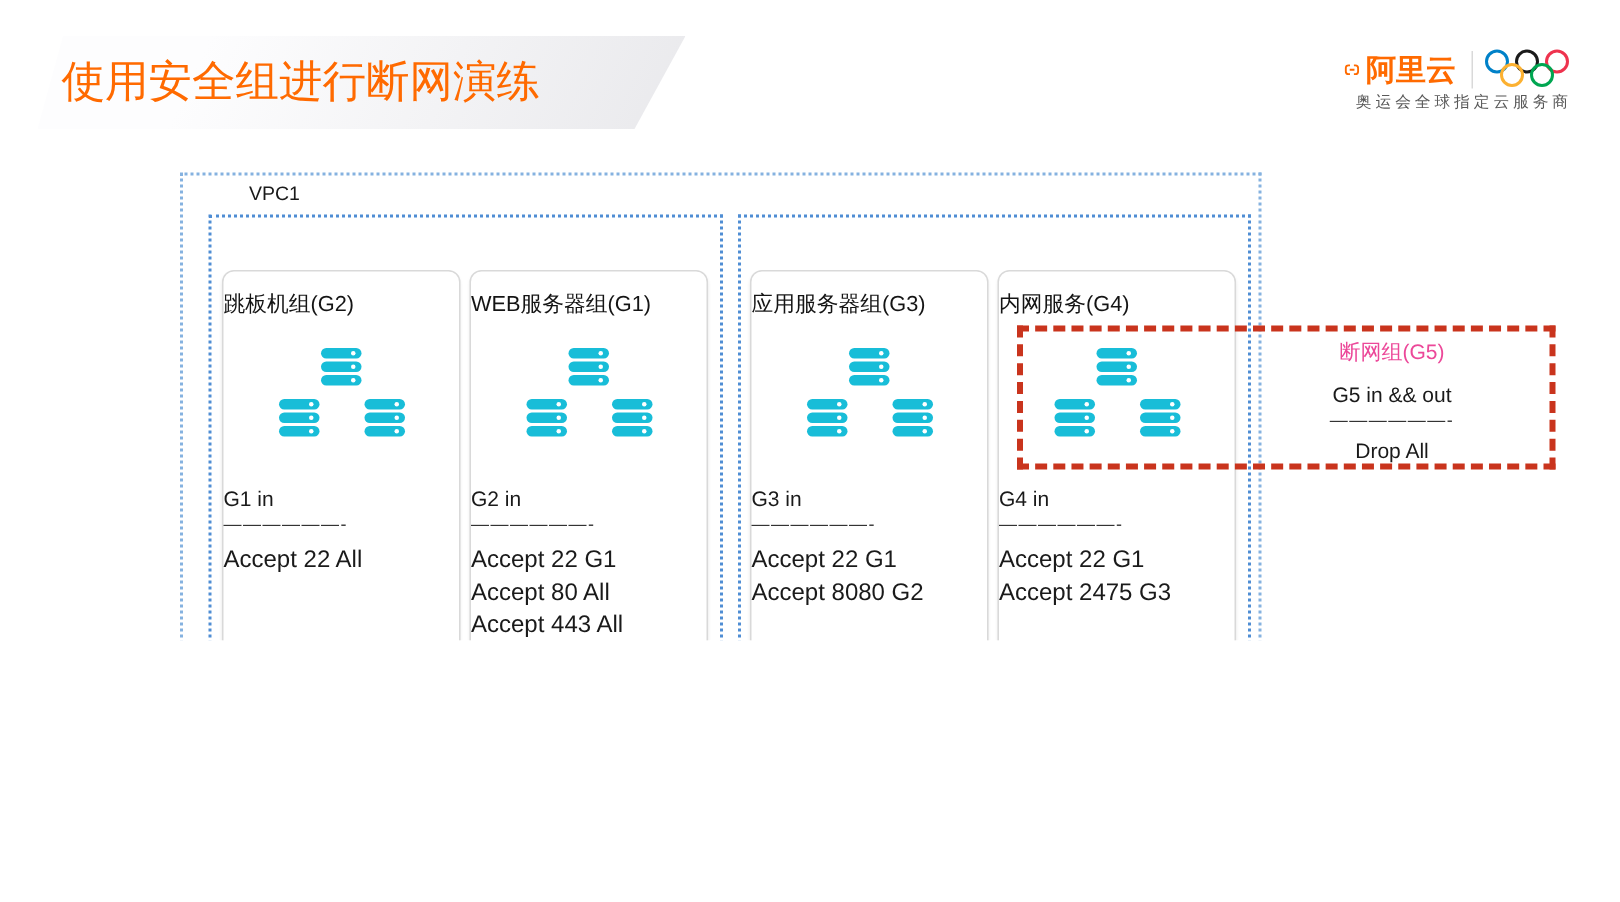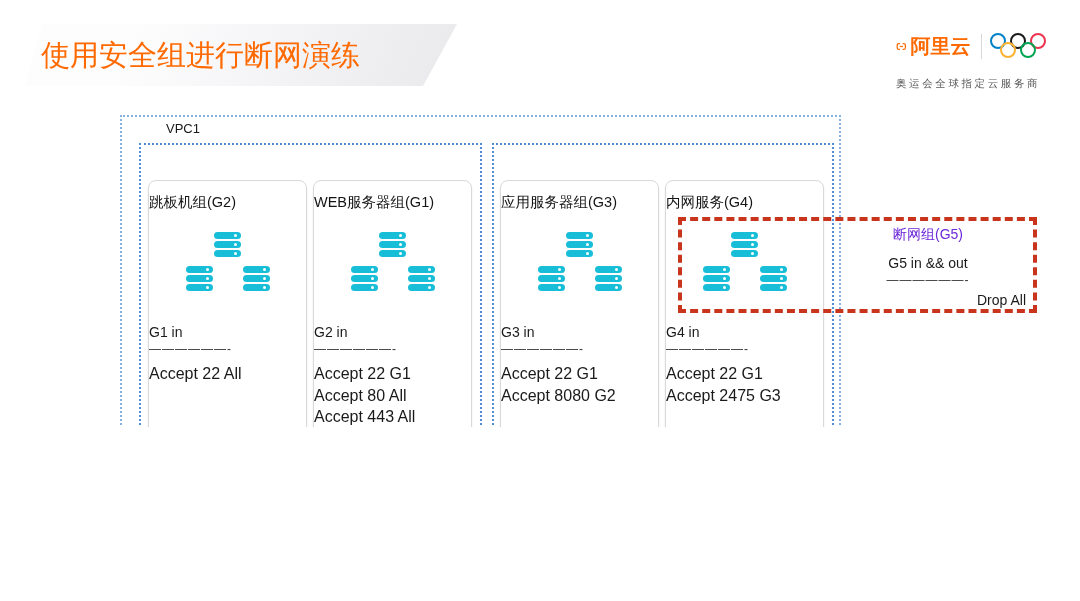--- a/index.html
+++ b/index.html
@@ -17,21 +17,21 @@
     font-size:29px; font-weight:500; color:#ff6a00; white-space:nowrap;
   }
 
   
   .brand-block { position:absolute; right:32px; top:31px; width:152px; }
   .brand-row { display:flex; align-items:center; height:30px; }
   .brand-name { font-size:20px; font-weight:600; color:#ff6a00; margin-left:4px; white-space:nowrap; }
   .brand-divider { width:1px; height:25px; background:#d9d9d9; margin:0 9px 0 10px; }
   .rings { position:relative; width:58px; height:27px; flex:0 0 auto; }
   .ring { position:absolute; width:16px; height:16px; border-radius:50%; border:2.4px solid #000; background:transparent; }
-  .brand-tagline { margin-top:16px; font-size:10.5px; color:#595959; letter-spacing:2.6px; white-space:nowrap; text-align:left; }
+  .brand-tagline { margin-top:0; font-size:10.5px; color:#595959; letter-spacing:2.6px; white-space:nowrap; text-align:right; }
 
   
   .vpc-box { position:absolute; left:120px; top:115px; width:721px; height:422px; border:2px dotted #85b2e0; }
   .vpc-label { position:absolute; left:44px; top:4px; font-size:13px; color:#1a1a1a; }
   .section-box { position:absolute; top:143px; height:378px; border:2px dotted #4f8dd4; background:transparent; }
   .section-public { left:139px; width:343px; }
   .section-internal { left:492px; width:342px; }
   .section-label { position:absolute; left:14px; top:8px; font-size:18px; font-weight:600; color:#141414;margin-top:32px; }
 
   
@@ -54,24 +54,24 @@
   .rules-divider { font-size:12px; color:#333; line-height:15px; letter-spacing:1px; }
   .rule-line { font-size:16px; color:#1a1a1a; line-height:21.5px; }
   .rules-body { margin-top:6px; }
 
   
   .drop-zone {
     position:absolute; left:678px; top:217px; width:359px; height:96px;
     border:4px dashed #c9341d; z-index:5; background:transparent;
   }
   .drop-text { position:absolute; left:148px; top:3px; width:196px; text-align:center; }
-  .drop-title { font-size:14px; color:#6d28d9; line-height:20px; }
+  .drop-title { font-size:14px; color:#ec4899; line-height:20px; }
   .drop-header { margin-top:9px; font-size:14px; color:#1a1a1a; line-height:20px; }
   .drop-divider { font-size:12px; color:#333; line-height:14px; letter-spacing:1px; }
-  .drop-rule { margin-top:3px; font-size:14px; color:#1a1a1a; line-height:20px;text-align:right; }
+  .drop-rule { margin-top:3px; font-size:14px; color:#1a1a1a; line-height:20px; }
 </style>
 </head>
 <body>
 
 <div class="stage">
 
   <div class="title-banner">
     <span class="title-text">使用安全组进行断网演练</span>
   </div>
 

